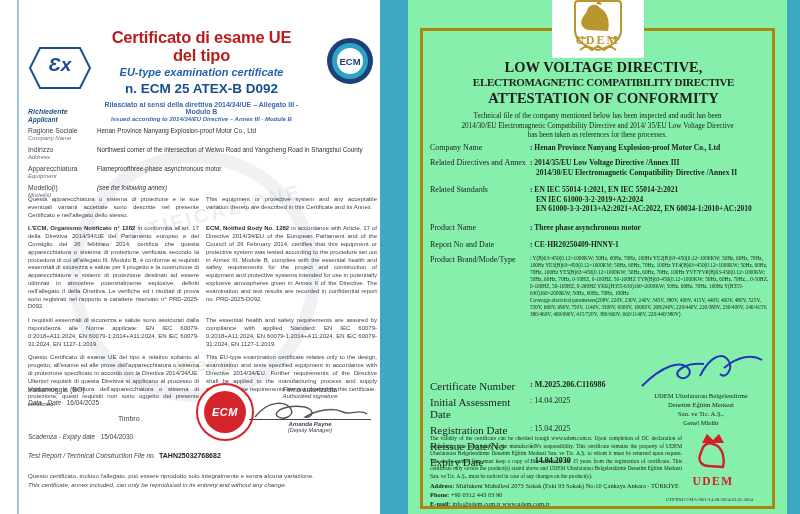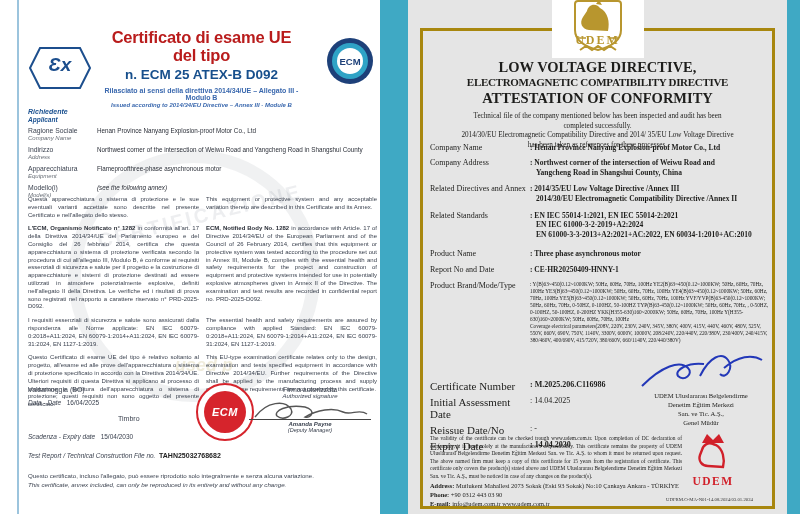--- a/index.html
+++ b/index.html
@@ -65,28 +65,28 @@
   .l-testreport .val{font-weight:bold;font-size:7px;color:#222;}
   .l-notes{position:absolute;left:28px;top:472px;width:340px;line-height:1.4;}
   .l-notes .n-it{font-size:6.2px;color:#3c4350;}
   .l-notes .n-en{font-size:6.2px;font-style:italic;color:#3c4350;}
 
   
   .teal-divider{position:absolute;left:380px;top:0;width:28px;height:514px;background:#3fa9c4;}
   .teal-edge{position:absolute;left:787px;top:0;width:13px;height:514px;background:#3fa9c4;}
 
   
-  .right-page{position:absolute;left:408px;top:0;width:379px;height:514px;background:#e5e5e5;
+  .right-page{position:absolute;left:408px;top:0;width:379px;height:514px;background:#86efac;
               font-family:"Liberation Serif",serif;color:#1d1d1b;}
   .gold-frame{position:absolute;left:12px;top:28px;right:12px;bottom:5px;border:3px solid #a8870f;}
   .udem-top-logo{position:absolute;left:50%;top:0;transform:translateX(-50%);width:92px;height:58px;
                  background:#fff;z-index:2;text-align:center;}
   .udem-top-word{position:absolute;left:0;top:33px;width:100%;font-size:12px;font-weight:bold;color:#b8962e;
                  letter-spacing:2px;}
-  .r-title{position:absolute;left:16px;top:59px;width:347px;text-align:center;font-weight:bold;z-index:1;}
+  .r-title{position:absolute;left:22px;top:59px;width:347px;text-align:center;font-weight:bold;z-index:1;}
   .r-t1{font-size:14.5px;line-height:1.2;}
   .r-t2{font-size:11px;letter-spacing:-.3px;line-height:1.25;}
   .r-t3{font-size:14.5px;line-height:1.2;text-align:center;}
   .r-subtitle{position:absolute;left:20px;top:112px;width:339px;text-align:center;font-size:7.2px;line-height:1.32;}
   .r-fields{position:absolute;left:22px;top:143px;width:340px;}
   .r-row{display:grid;grid-template-columns:100px 1fr;}
   .r-lab{font-size:8px;}
   .r-val{font-size:7.5px;font-weight:bold;line-height:1.25;}
   .r-val.normal{font-weight:normal;}
   .mb6{margin-bottom:6px;} .mb7{margin-bottom:7px;} .mb8{margin-bottom:8px;} .mb10{margin-bottom:10px;}
@@ -116,20 +116,21 @@
 
   <div class="l-header">
     <div class="ex-logo">
       <svg width="64" height="44" viewBox="0 0 64 44">
         <polygon points="12,2 52,2 62,22 52,42 12,42 2,22" fill="none" stroke="#1c4e8d" stroke-width="2"></polygon>
       </svg>
       <span class="ex-text">Ɛx</span>
     </div>
     <div class="l-titles">
       <div class="l-title">Certificato di esame UE del tipo</div>
+      <div class="l-subtitle">EU-type examination certificate</div>
       <div class="l-certno">n. ECM 25 ATEX-B D092</div>
       <div class="l-issued-it">Rilasciato ai sensi della direttiva 2014/34/UE – Allegato III - Modulo B</div>
       <div class="l-issued-en">Issued according to 2014/34/EU Directive – Annex III - Module B</div>
     </div>
     <div class="ecm-badge">
       <div class="ecm-mid">
         <div class="ecm-core">ECM</div>
       </div>
     </div>
   </div>
@@ -243,36 +244,28 @@
   </div>
 
   <div class="r-title">
     <div class="r-t1">LOW VOLTAGE DIRECTIVE,</div>
     <div class="r-t2">ELECTROMAGNETIC COMPATIBILITY DIRECTIVE</div>
     <div class="r-t3">ATTESTATION OF CONFORMITY</div>
   </div>
 
   <div class="r-subtitle">
     <div>Technical file of the company mentioned below has been inspected and audit has been</div>
-    <div>completed successfully.</div>
     <div>2014/30/EU Electromagnetic Compatibility Directive and 2014/ 35/EU Low Voltage Directive</div>
     <div>has been taken as references for these processes.</div>
   </div>
 
   <div class="r-fields">
     <div class="r-row mb6">
       <div class="r-lab">Company Name</div>
       <div class="r-val">: Henan Province Nanyang Explosion-proof Motor Co., Ltd</div>
-    </div>
-    <div class="r-row mb7">
-      <div class="r-lab">Company Address</div>
-      <div class="r-val">
-        <div>: Northwest corner of the intersection of Weiwu Road and</div>
-        <div style="padding-left:6px">Yangcheng Road in Shangshui County, China</div>
-      </div>
     </div>
     <div class="r-row mb8">
       <div class="r-lab">Related Directives and Annex</div>
       <div class="r-val">
         <div>: 2014/35/EU Low Voltage Directive /Annex III</div>
         <div style="padding-left:6px">2014/30/EU Electromagnetic Compatibility Directive /Annex II</div>
       </div>
     </div>
     <div class="r-row mb10">
       <div class="r-lab">Related Standards</div>
@@ -300,20 +293,24 @@
   </div>
 
   <div class="r-bottom">
     <div class="r-row">
       <div class="r-lab">Certificate Number</div>
       <div class="r-val">: M.2025.206.C116986</div>
     </div>
     <div class="r-row">
       <div class="r-lab">Initial Assessment Date</div>
       <div class="r-val normal">: 14.04.2025</div>
+    </div>
+    <div class="r-row">
+      <div class="r-lab">Registration Date</div>
+      <div class="r-val normal">: 15.04.2025</div>
     </div>
     <div class="r-row">
       <div class="r-lab">Reissue Date/No</div>
       <div class="r-val normal">: -</div>
     </div>
     <div class="r-row">
       <div class="r-lab">Expiry Date</div>
       <div class="r-val">: 14.04.2030</div>
     </div>
   </div>

